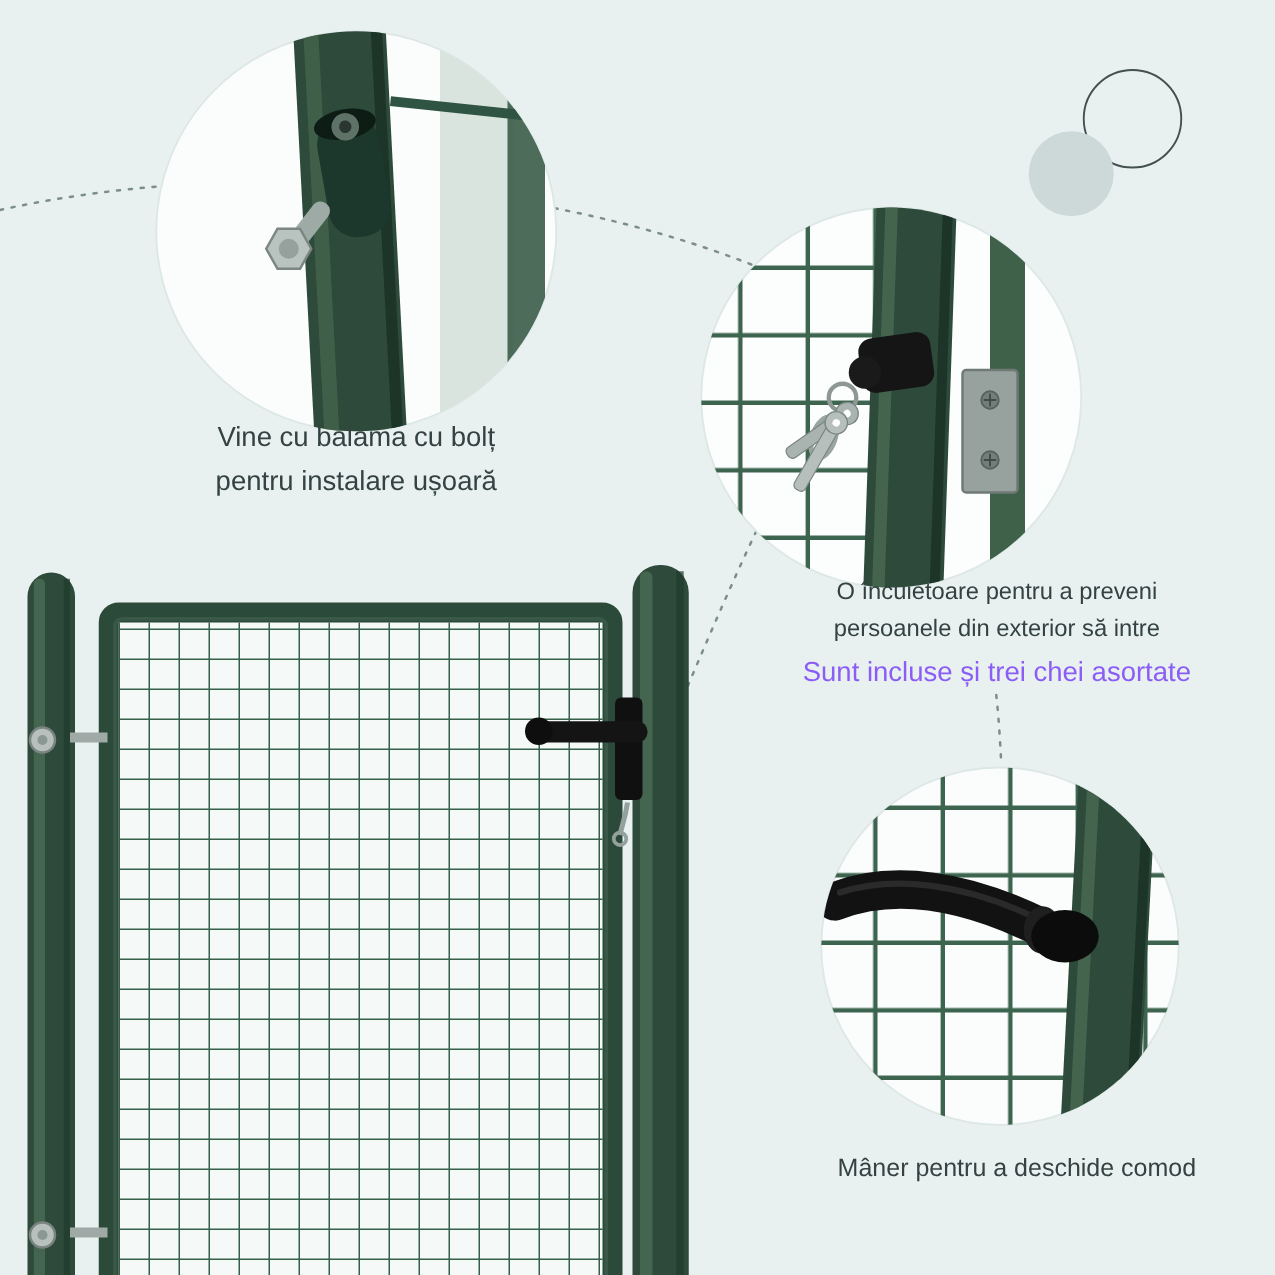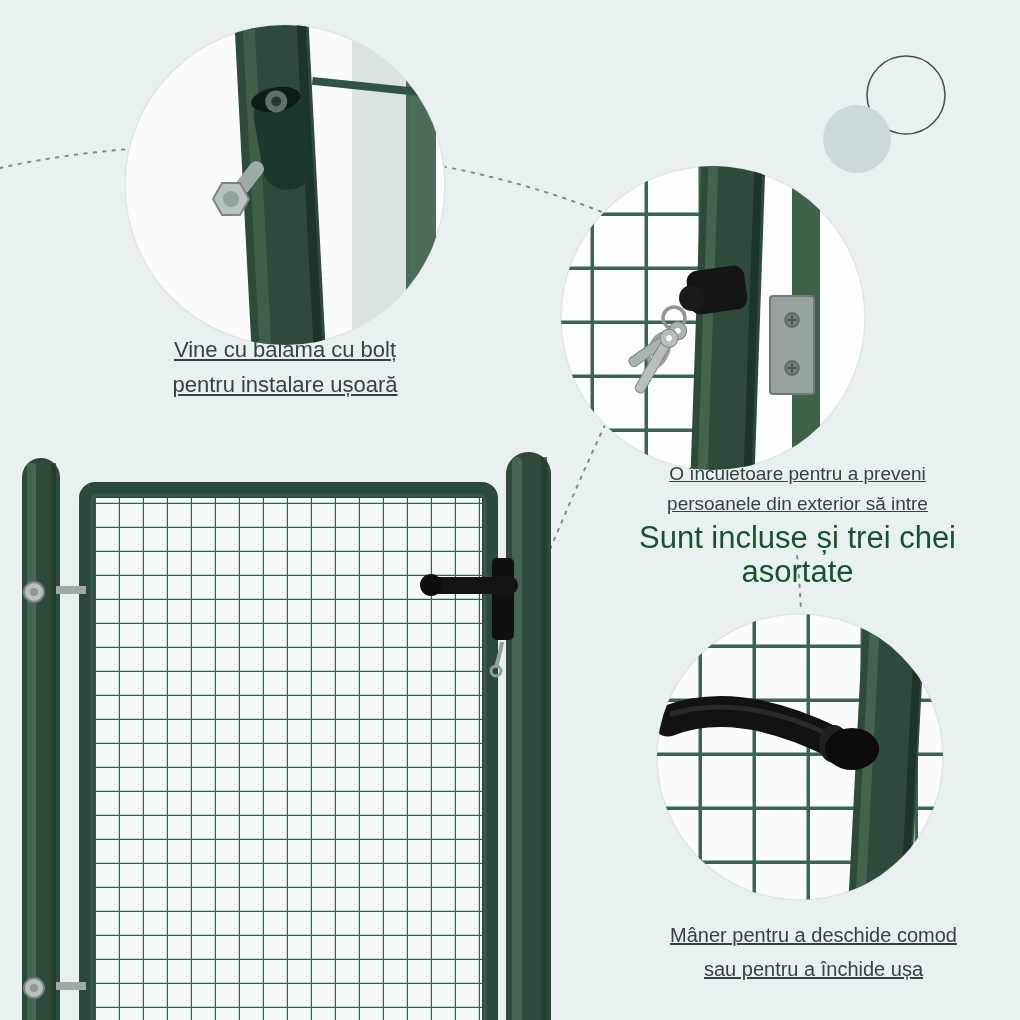--- a/index.html
+++ b/index.html
@@ -3,24 +3,24 @@
 <meta charset="utf-8">
 <style>
   html,body{margin:0;padding:0;}
   body{
     width:1020px;height:1020px;position:relative;overflow:hidden;
     background:#e8f1f0;
     font-family:"Liberation Sans", sans-serif;
   }
   svg.scene{position:absolute;left:0;top:0;}
   .caption{position:absolute;text-align:center;color:#344342;}
-  .caption .line{display:block;text-decoration:underline;}
+  .caption .line{display:block;}
   .caption-hinge{left:95px;top:332px;width:380px;font-size:22px;line-height:35px;}
   .caption-lock{left:595px;top:459px;width:405px;font-size:19px;line-height:30px;}
-  .caption-lock .highlight{display:block;font-size:31px;line-height:34px;color:#14532d;margin-top:2px;}
+  .caption-lock .highlight{display:block;font-size:22px;line-height:34px;color:#8b5cf6;margin-top:2px;}
   .caption-handle{left:611px;top:918px;width:405px;font-size:20px;line-height:34px;}
 </style>
 </head>
 <body>
 
 <svg class="scene" width="1020" height="1020" viewBox="0 0 1020 1020">
   <defs>
     <clipPath id="c1">
         <circle cx="285" cy="185" r="160"></circle>
       </clipPath>
@@ -177,14 +177,13 @@
 </div>
 
 <div class="caption caption-lock">
   <span class="line">O încuietoare pentru a preveni</span>
   <span class="line">persoanele din exterior să intre</span>
   <span class="highlight">Sunt incluse și trei chei asortate</span>
 </div>
 
 <div class="caption caption-handle">
   <span class="line">Mâner pentru a deschide comod</span>
-  <span class="line">sau pentru a închide ușa</span>
 </div>
 
 </body></html>

